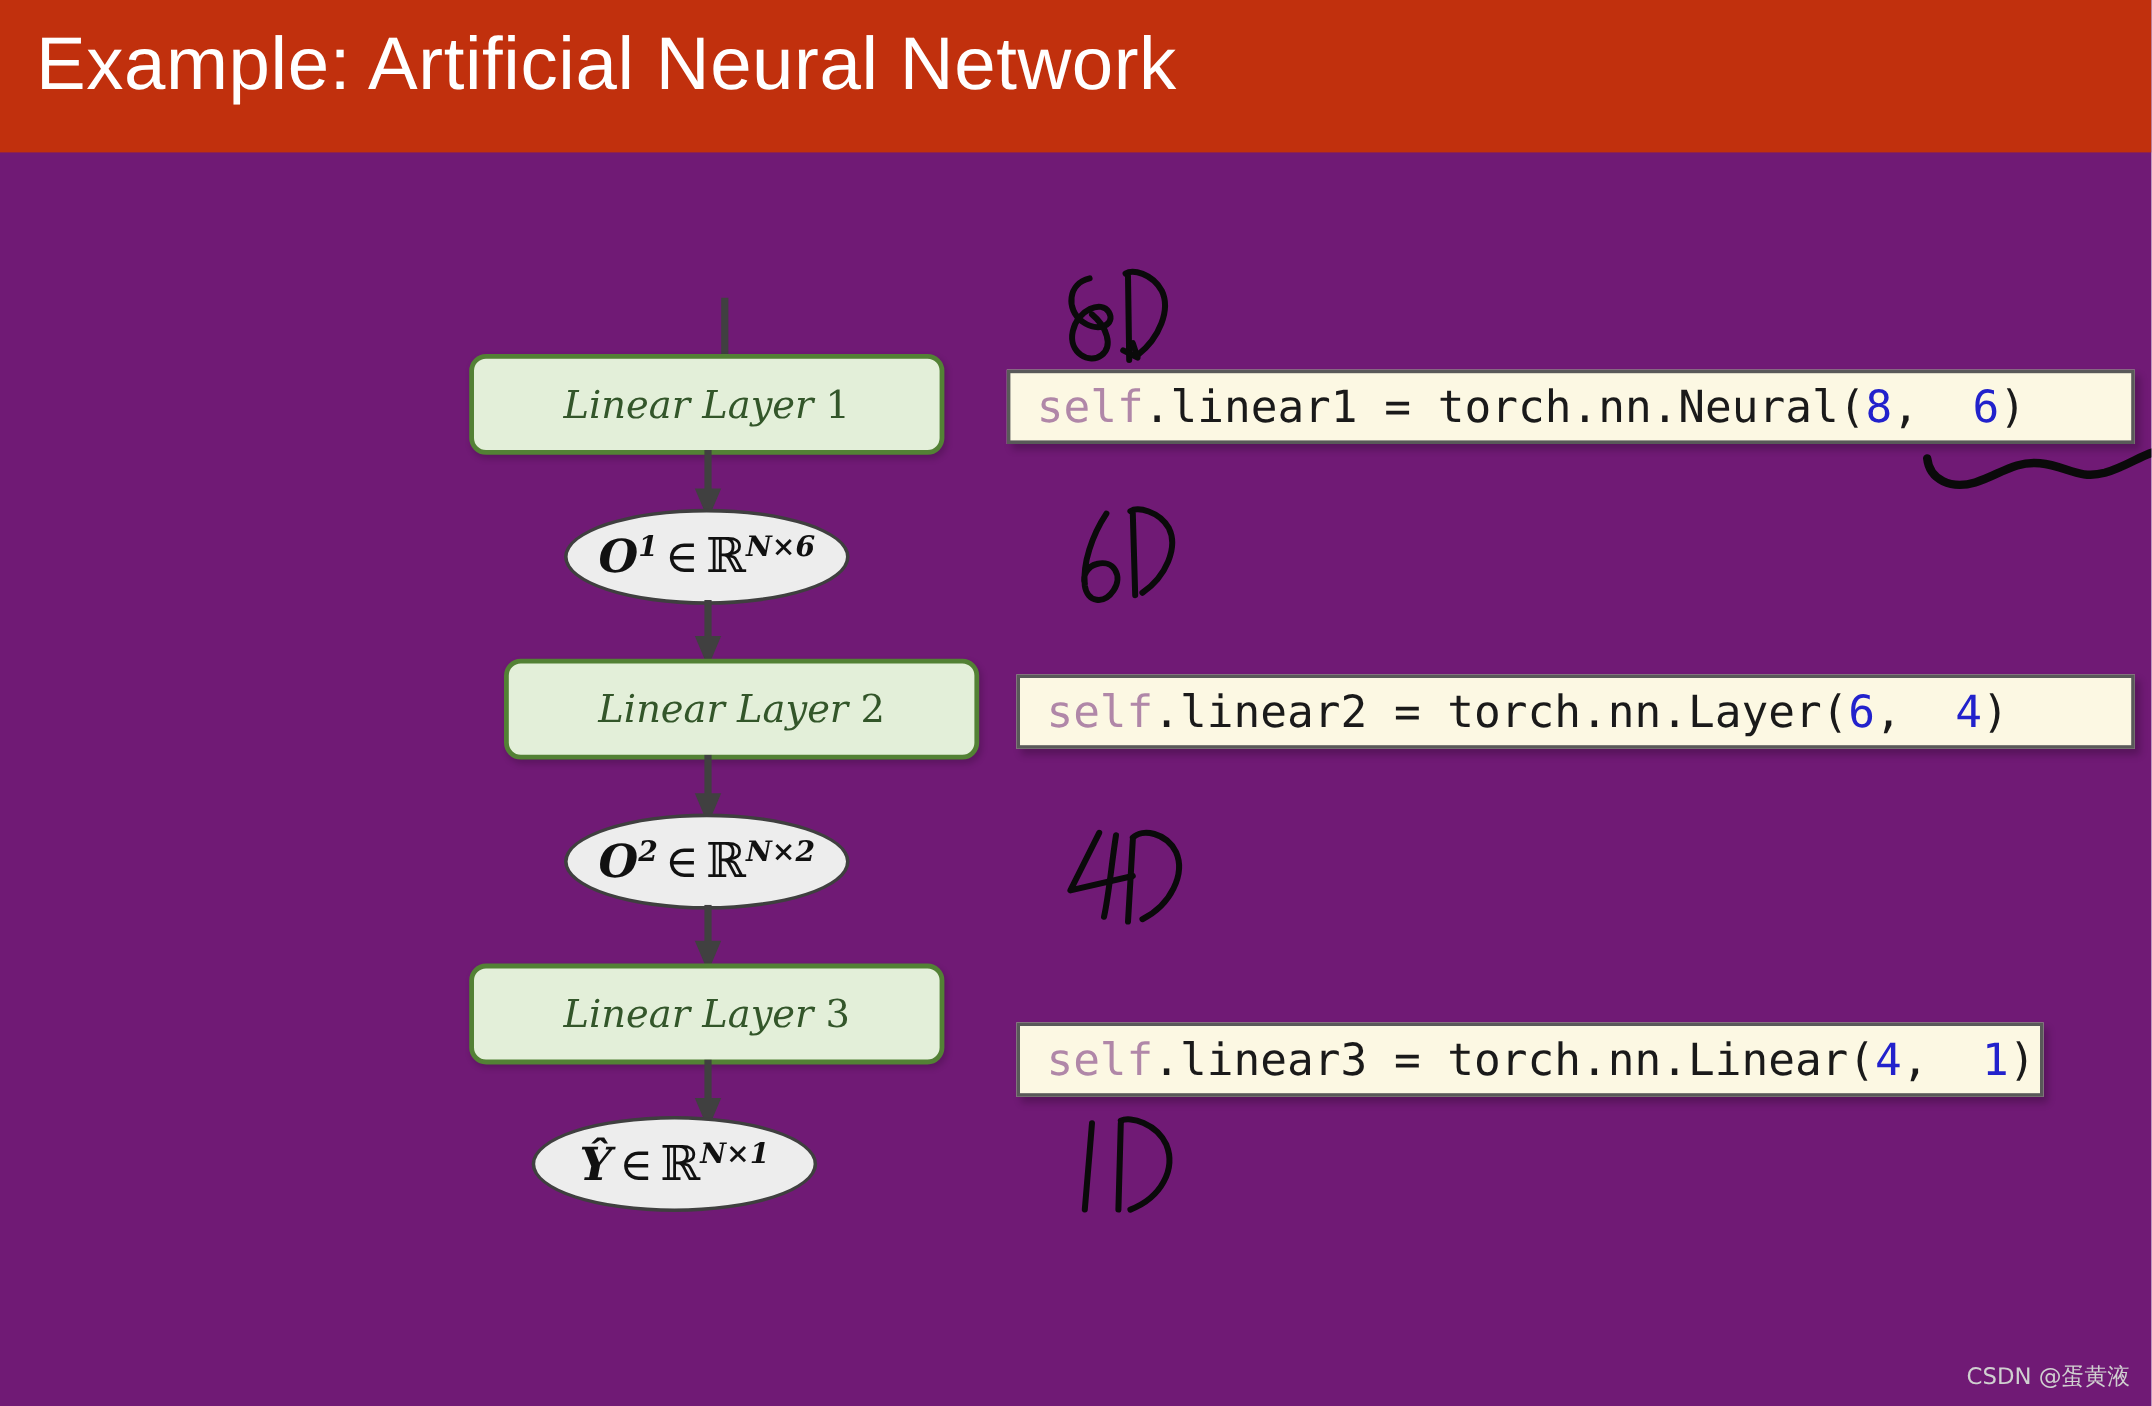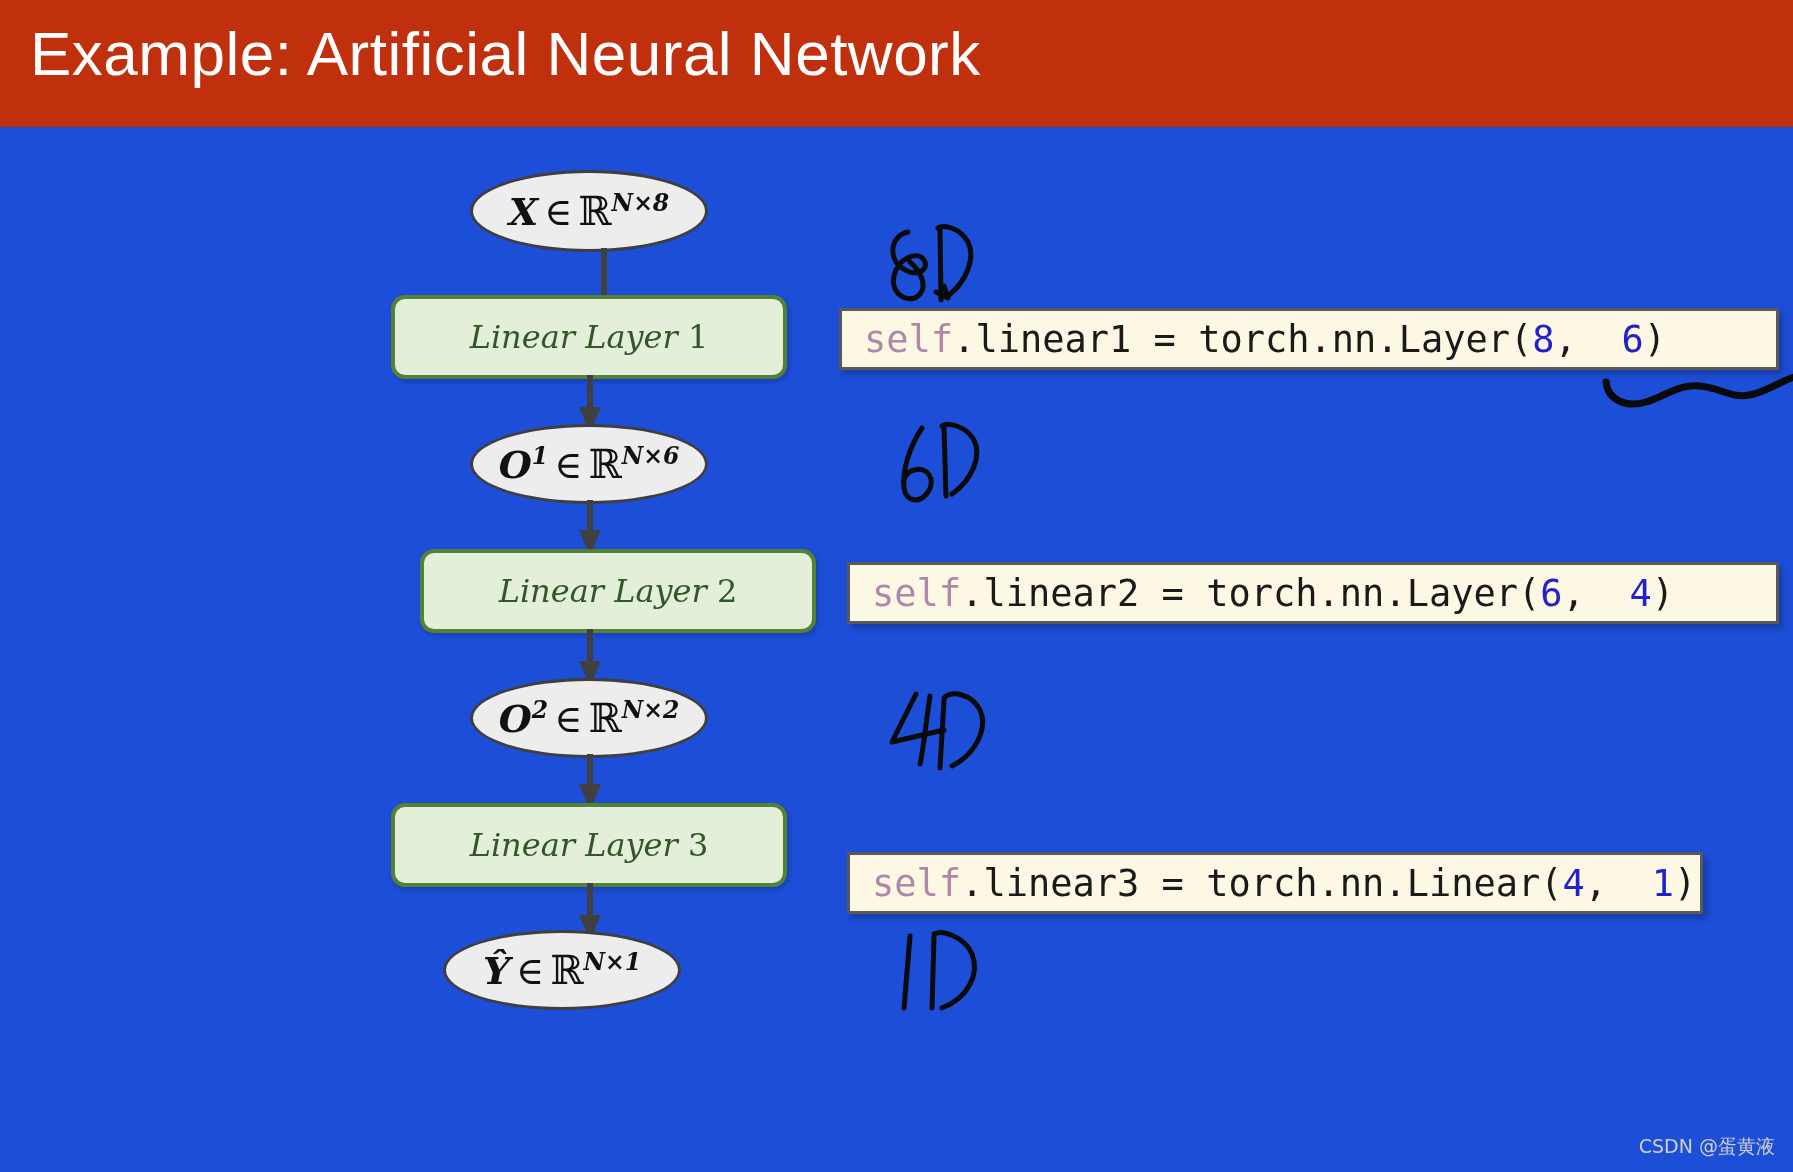--- a/index.html
+++ b/index.html
@@ -8,21 +8,21 @@
     padding: 0;
     background: #ffffff;
   }
   body {
     font-family: "Liberation Sans", sans-serif;
   }
   #slide {
     position: relative;
     width: 1793px;
     height: 1172px;
-    background: #1d4ed8;
+    background: #701a75;
     overflow: hidden;
   }
 
   
   #title-bar {
     position: absolute;
     left: 0;
     top: 0;
     width: 1793px;
     height: 127px;
@@ -150,23 +150,20 @@
 </style>
 </head>
 <body>
 
 <div id="slide">
 
   <div id="title-bar">
     <div id="title-text">Example: Artificial Neural Network</div>
   </div>
 
-  <div class="node-ellipse" style="left:470px; top:170px; width:238px; height:82px;">
-    <span class="math"><span class="var">X</span><span class="op">∈</span><span class="bb">ℝ</span><sup>N×8</sup></span>
-  </div>
 
   <svg class="arrow" style="left:592px; top:248px; width:24px; height:90px;" viewBox="0 0 24 90">
     <line x1="12" y1="0" x2="12" y2="62" stroke="#404040" stroke-width="6"></line>
     <polygon points="12,82 1,56 23,56" fill="#404040"></polygon>
   </svg>
 
   <div class="layer-box" style="left:391px; top:295px; width:396px; height:84px;">
     <span class="label"><span class="it">Linear Layer</span>&nbsp;<span class="num">1</span></span>
   </div>
 
@@ -209,21 +206,21 @@
   <svg class="arrow" style="left:578px; top:883px; width:24px; height:62px;" viewBox="0 0 24 62">
     <line x1="12" y1="0" x2="12" y2="38" stroke="#404040" stroke-width="6"></line>
     <polygon points="12,58 1,32 23,32" fill="#404040"></polygon>
   </svg>
 
   <div class="node-ellipse" style="left:443px; top:930px; width:238px; height:80px;">
     <span class="math"><span class="var">Ŷ</span><span class="op">∈</span><span class="bb">ℝ</span><sup>N×1</sup></span>
   </div>
 
   <div class="code-box" style="left:839px; top:308px; width:940px; height:62px;">
-    <span class="code"><span class="kw-self">self</span><span>.linear1 = torch.nn.Layer(</span><span class="num">8</span><span>,  </span><span class="num">6</span><span>)</span></span>
+    <span class="code"><span class="kw-self">self</span><span>.linear1 = torch.nn.Neural(</span><span class="num">8</span><span>,  </span><span class="num">6</span><span>)</span></span>
   </div>
 
   <div class="code-box" style="left:847px; top:562px; width:932px; height:62px;">
     <span class="code"><span class="kw-self">self</span><span>.linear2 = torch.nn.Layer(</span><span class="num">6</span><span>,  </span><span class="num">4</span><span>)</span></span>
   </div>
 
   <div class="code-box" style="left:847px; top:852px; width:856px; height:62px;">
     <span class="code"><span class="kw-self">self</span><span>.linear3 = torch.nn.Linear(</span><span class="num">4</span><span>,  </span><span class="num">1</span><span>)</span></span>
   </div>
 

